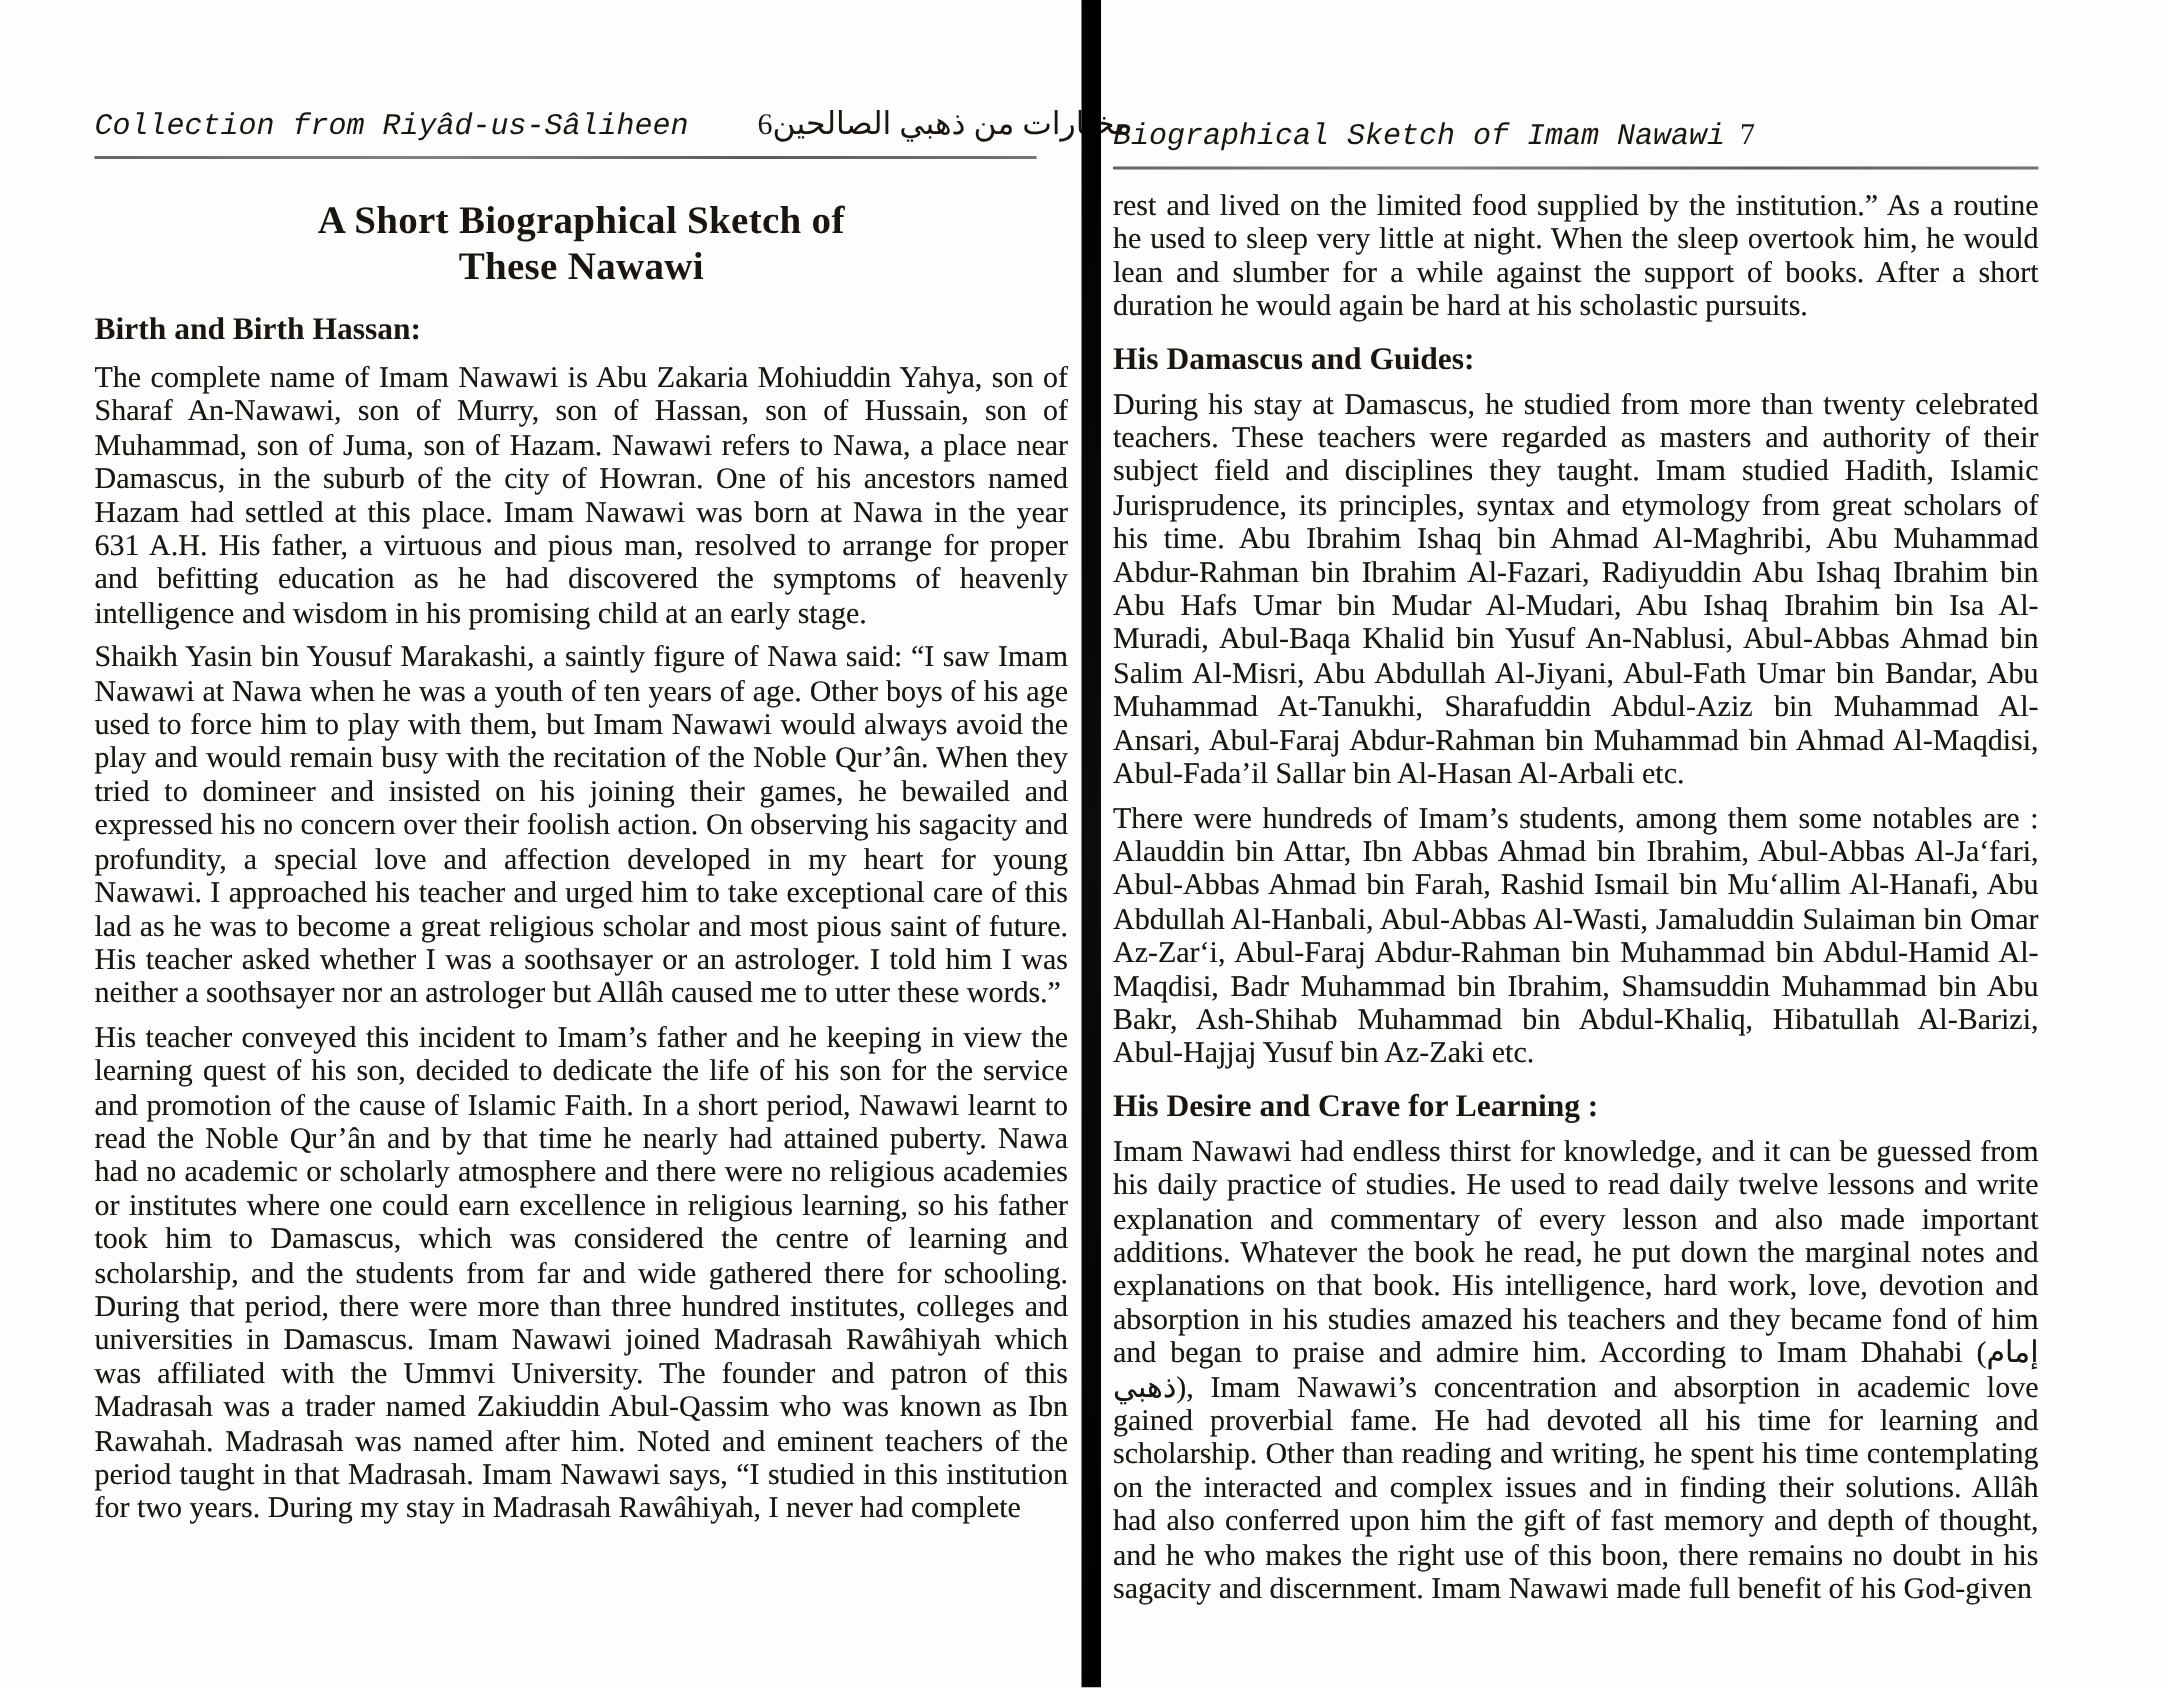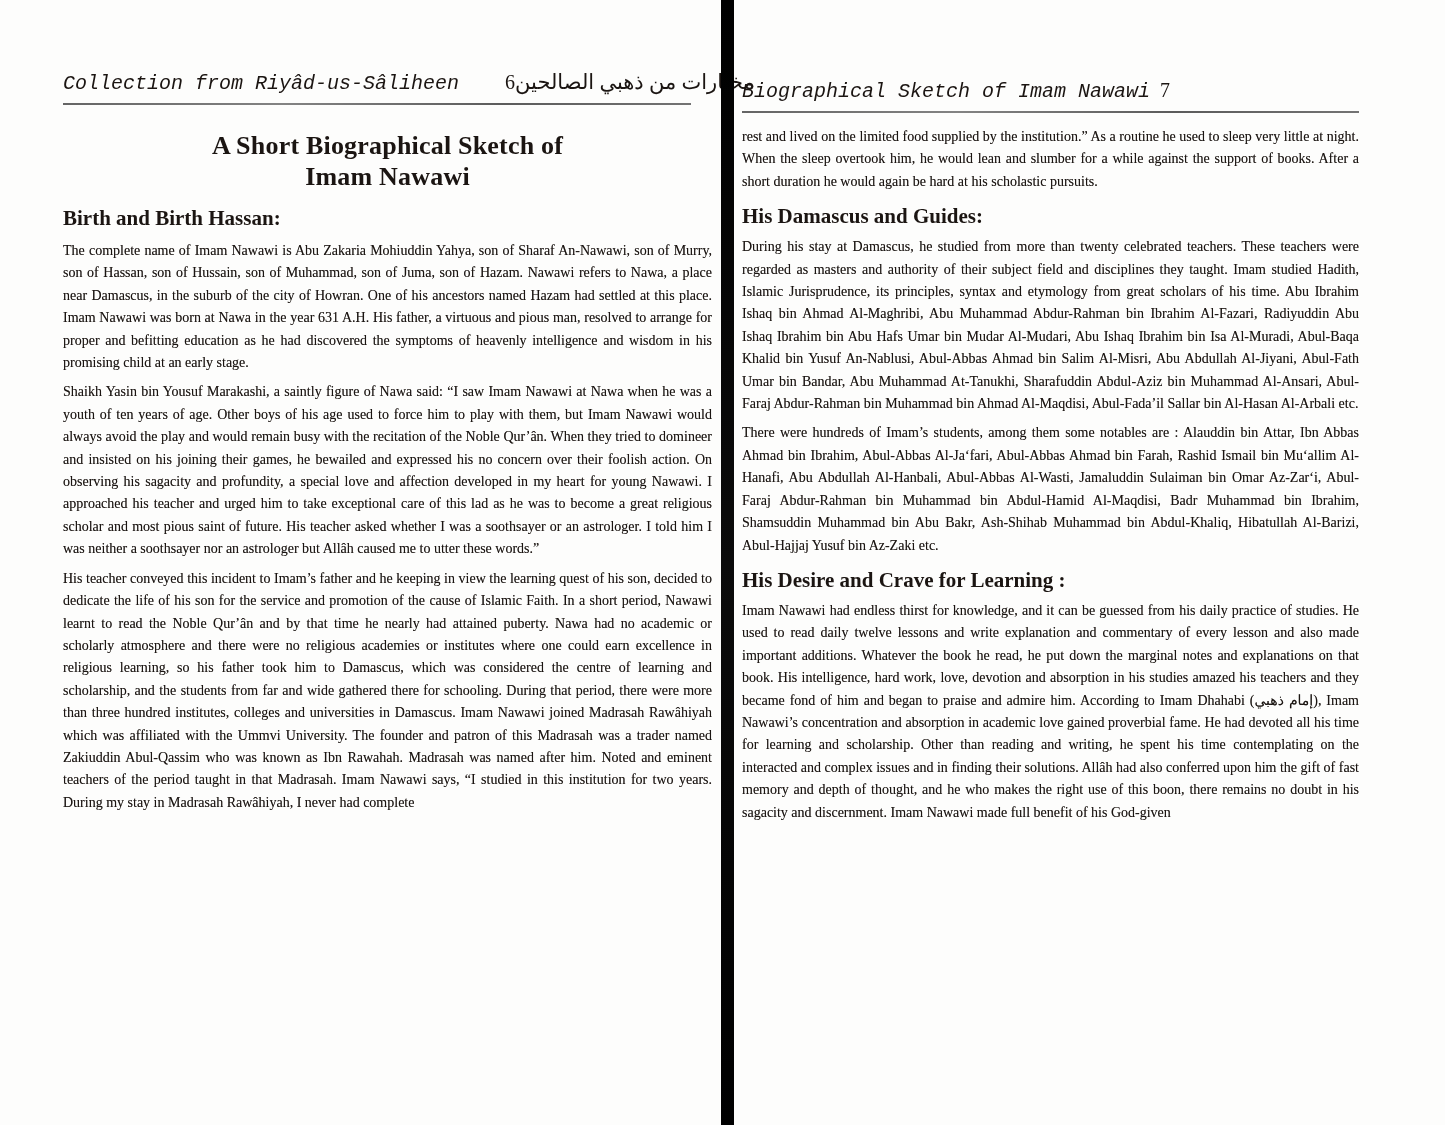--- a/index.html
+++ b/index.html
@@ -28,41 +28,41 @@
   .page-right .rule{width:617px;}
 
   .chapter-title{
     text-align:center;font-size:26px;font-weight:bold;line-height:31px;
     margin:25px 0 0 0;letter-spacing:.2px;
   }
   .sec-heading{font-size:21px;font-weight:bold;margin:14px 0 8px 0;line-height:25px;}
   .page-right .sec-heading{margin:11px 0 7px 0;}
 
   p.body{
-    font-size:14px;line-height:22.4px;text-align:justify;
+    font-size:20px;line-height:22.4px;text-align:justify;
     margin:0 0 7px 0;
     text-shadow:0 0 .4px rgba(20,15,10,.45);
   }
   .page-left p.body:first-of-type{margin-top:9px;}
   .page-right .first-para{margin-top:13px;}
 </style>
 </head>
 <body>
 
 <div>
 
   <section class="page page-left">
     <header class="running-head">
       <span class="rh-title">Collection from Riyâd-us-Sâliheen</span>
       <span class="rh-num">6</span>
       <span class="rh-arabic">مختارات من ذهبي الصالحين</span>
     </header>
     <div class="rule"></div>
 
-    <h1 class="chapter-title"><span>A Short Biographical Sketch of</span><br><span>Imam Nawawi</span></h1>
+    <h1 class="chapter-title"><span>A Short Biographical Sketch of</span><br><span>These Nawawi</span></h1>
 
     <h2 class="sec-heading">Birth and Birth Hassan:</h2>
 
     <p class="body">The complete name of Imam Nawawi is Abu Zakaria Mohiuddin Yahya, son of Sharaf An-Nawawi, son of Murry, son of Hassan, son of Hussain, son of Muhammad, son of Juma, son of Hazam. Nawawi refers to Nawa, a place near Damascus, in the suburb of the city of Howran. One of his ancestors named Hazam had settled at this place. Imam Nawawi was born at Nawa in the year 631 A.H. His father, a virtuous and pious man, resolved to arrange for proper and befitting education as he had discovered the symptoms of heavenly intelligence and wisdom in his promising child at an early stage.</p>
     <p class="body">Shaikh Yasin bin Yousuf Marakashi, a saintly figure of Nawa said: “I saw Imam Nawawi at Nawa when he was a youth of ten years of age. Other boys of his age used to force him to play with them, but Imam Nawawi would always avoid the play and would remain busy with the recitation of the Noble Qur’ân. When they tried to domineer and insisted on his joining their games, he bewailed and expressed his no concern over their foolish action. On observing his sagacity and profundity, a special love and affection developed in my heart for young Nawawi. I approached his teacher and urged him to take exceptional care of this lad as he was to become a great religious scholar and most pious saint of future. His teacher asked whether I was a soothsayer or an astrologer. I told him I was neither a soothsayer nor an astrologer but Allâh caused me to utter these words.”</p>
     <p class="body">His teacher conveyed this incident to Imam’s father and he keeping in view the learning quest of his son, decided to dedicate the life of his son for the service and promotion of the cause of Islamic Faith. In a short period, Nawawi learnt to read the Noble Qur’ân and by that time he nearly had attained puberty. Nawa had no academic or scholarly atmosphere and there were no religious academies or institutes where one could earn excellence in religious learning, so his father took him to Damascus, which was considered the centre of learning and scholarship, and the students from far and wide gathered there for schooling. During that period, there were more than three hundred institutes, colleges and universities in Damascus. Imam Nawawi joined Madrasah Rawâhiyah which was affiliated with the Ummvi University. The founder and patron of this Madrasah was a trader named Zakiuddin Abul-Qassim who was known as Ibn Rawahah. Madrasah was named after him. Noted and eminent teachers of the period taught in that Madrasah. Imam Nawawi says, “I studied in this institution for two years. During my stay in Madrasah Rawâhiyah, I never had complete</p>
   </section>
 
   <div class="spine"></div>
 

